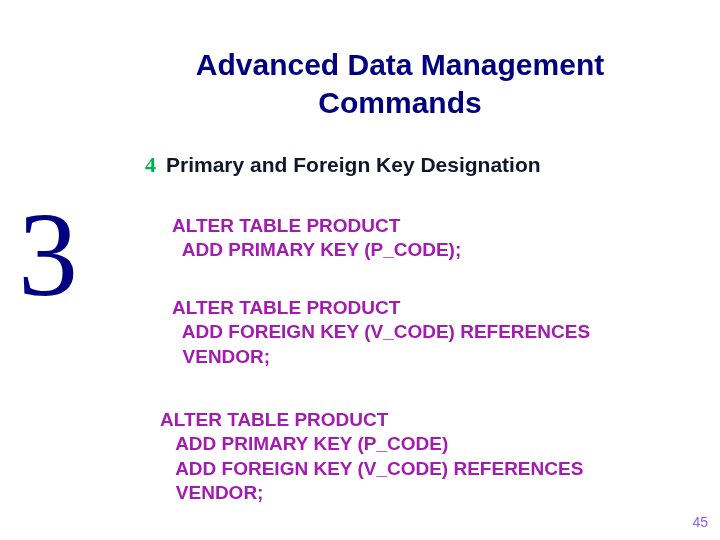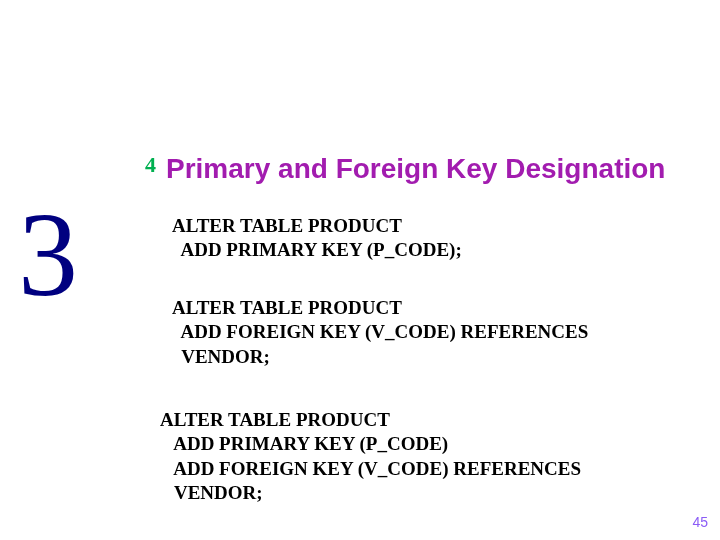--- a/index.html
+++ b/index.html
@@ -41,51 +41,52 @@
       gap: 10px;
     }
     .bullet-marker {
       color: #00b050;
       font-family: "Times New Roman", Times, serif;
       font-size: 22px;
       line-height: 1.2;
       font-weight: bold;
     }
     .bullet-text {
-      color: #a21caf;
-      font-size: 28px;
+      color: #0f172a;
+      font-size: 21px;
       font-weight: bold;
       line-height: 1.2;
     }
     .code-block {
-      font-family: Liberation Serif, serif;
+      font-family: Liberation Sans, sans-serif;
       font-size: 19px;
       font-weight: bold;
-      color: #000000;
+      color: #a21caf;
       white-space: pre;
       line-height: 1.28;
     }
     .code1 { position: absolute; top: 214px; left: 172px; }
     .code2 { position: absolute; top: 296px; left: 172px; }
     .code3 { position: absolute; top: 408px; left: 160px; }
     .page-number {
       position: absolute;
       bottom: 10px;
       right: 12px;
       font-size: 14px;
       color: #8b5cf6;
     }
   </style>
 </head>
 <body>
 
 <div class="chapter-number">3</div>
 
 <div class="title">
-  <br>
+  <span>Advanced Data Management</span><br>
+  <span>Commands</span>
 </div>
 
 <div class="bullet-row">
   <span class="bullet-marker">4</span>
   <span class="bullet-text">Primary and Foreign Key Designation</span>
 </div>
 
 <div class="code-block code1">ALTER TABLE PRODUCT
   ADD PRIMARY KEY (P_CODE);</div>
 <div class="code-block code2">ALTER TABLE PRODUCT

